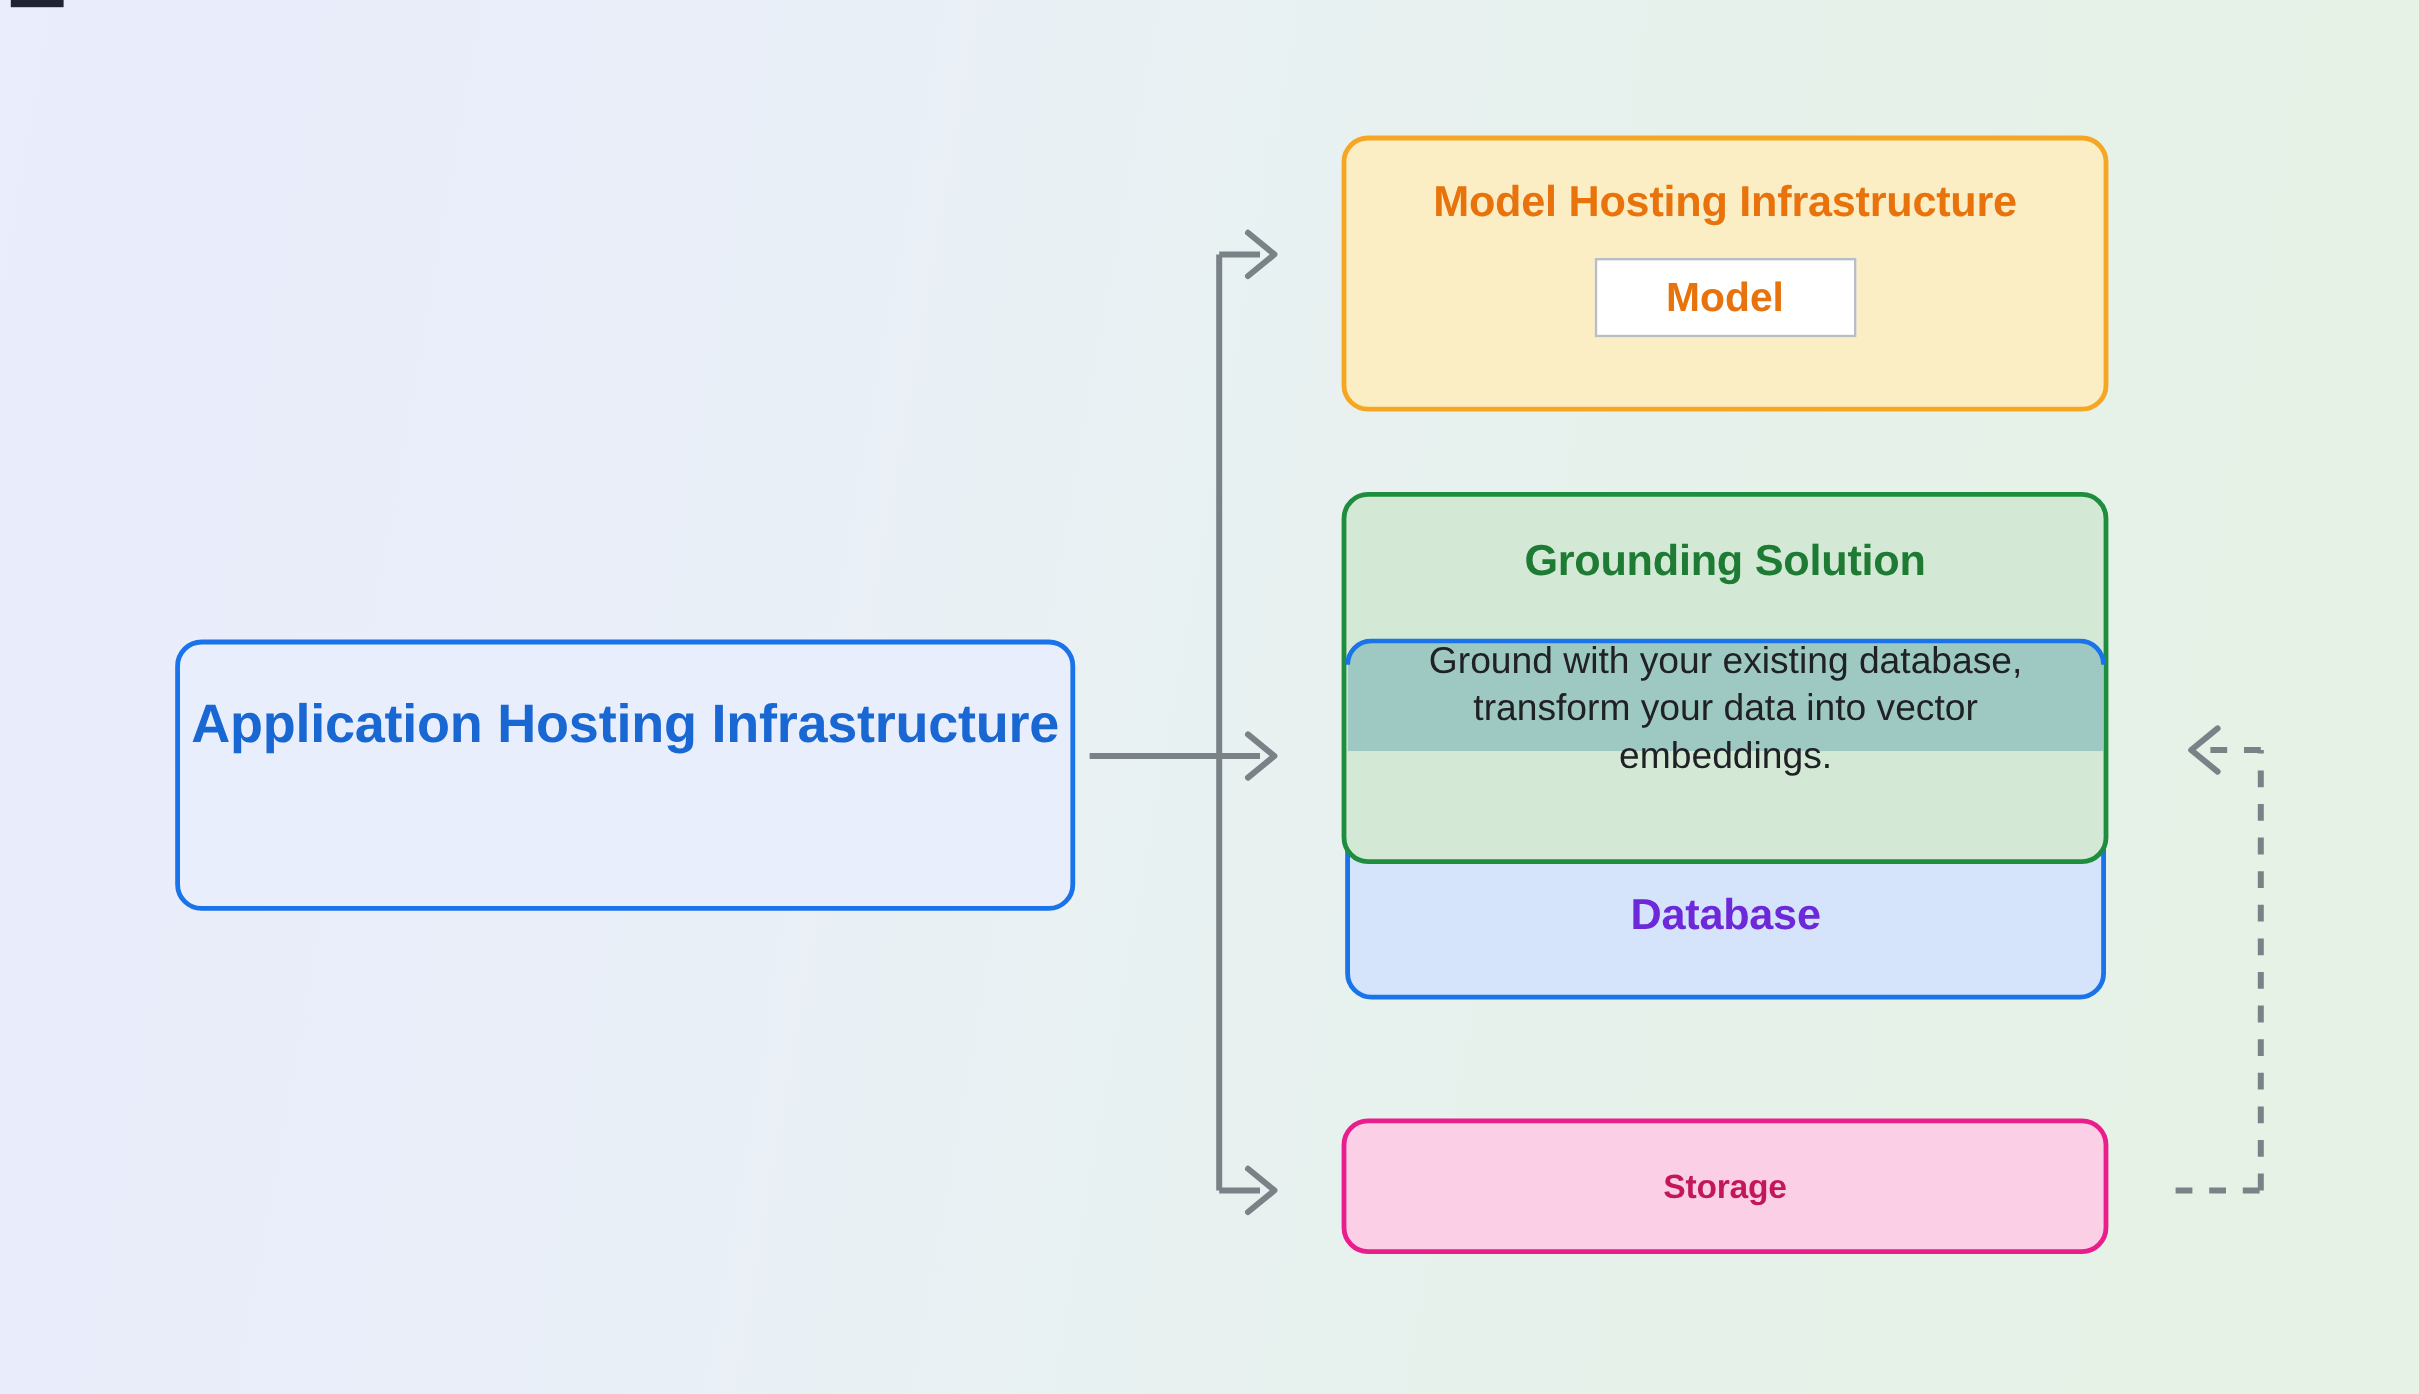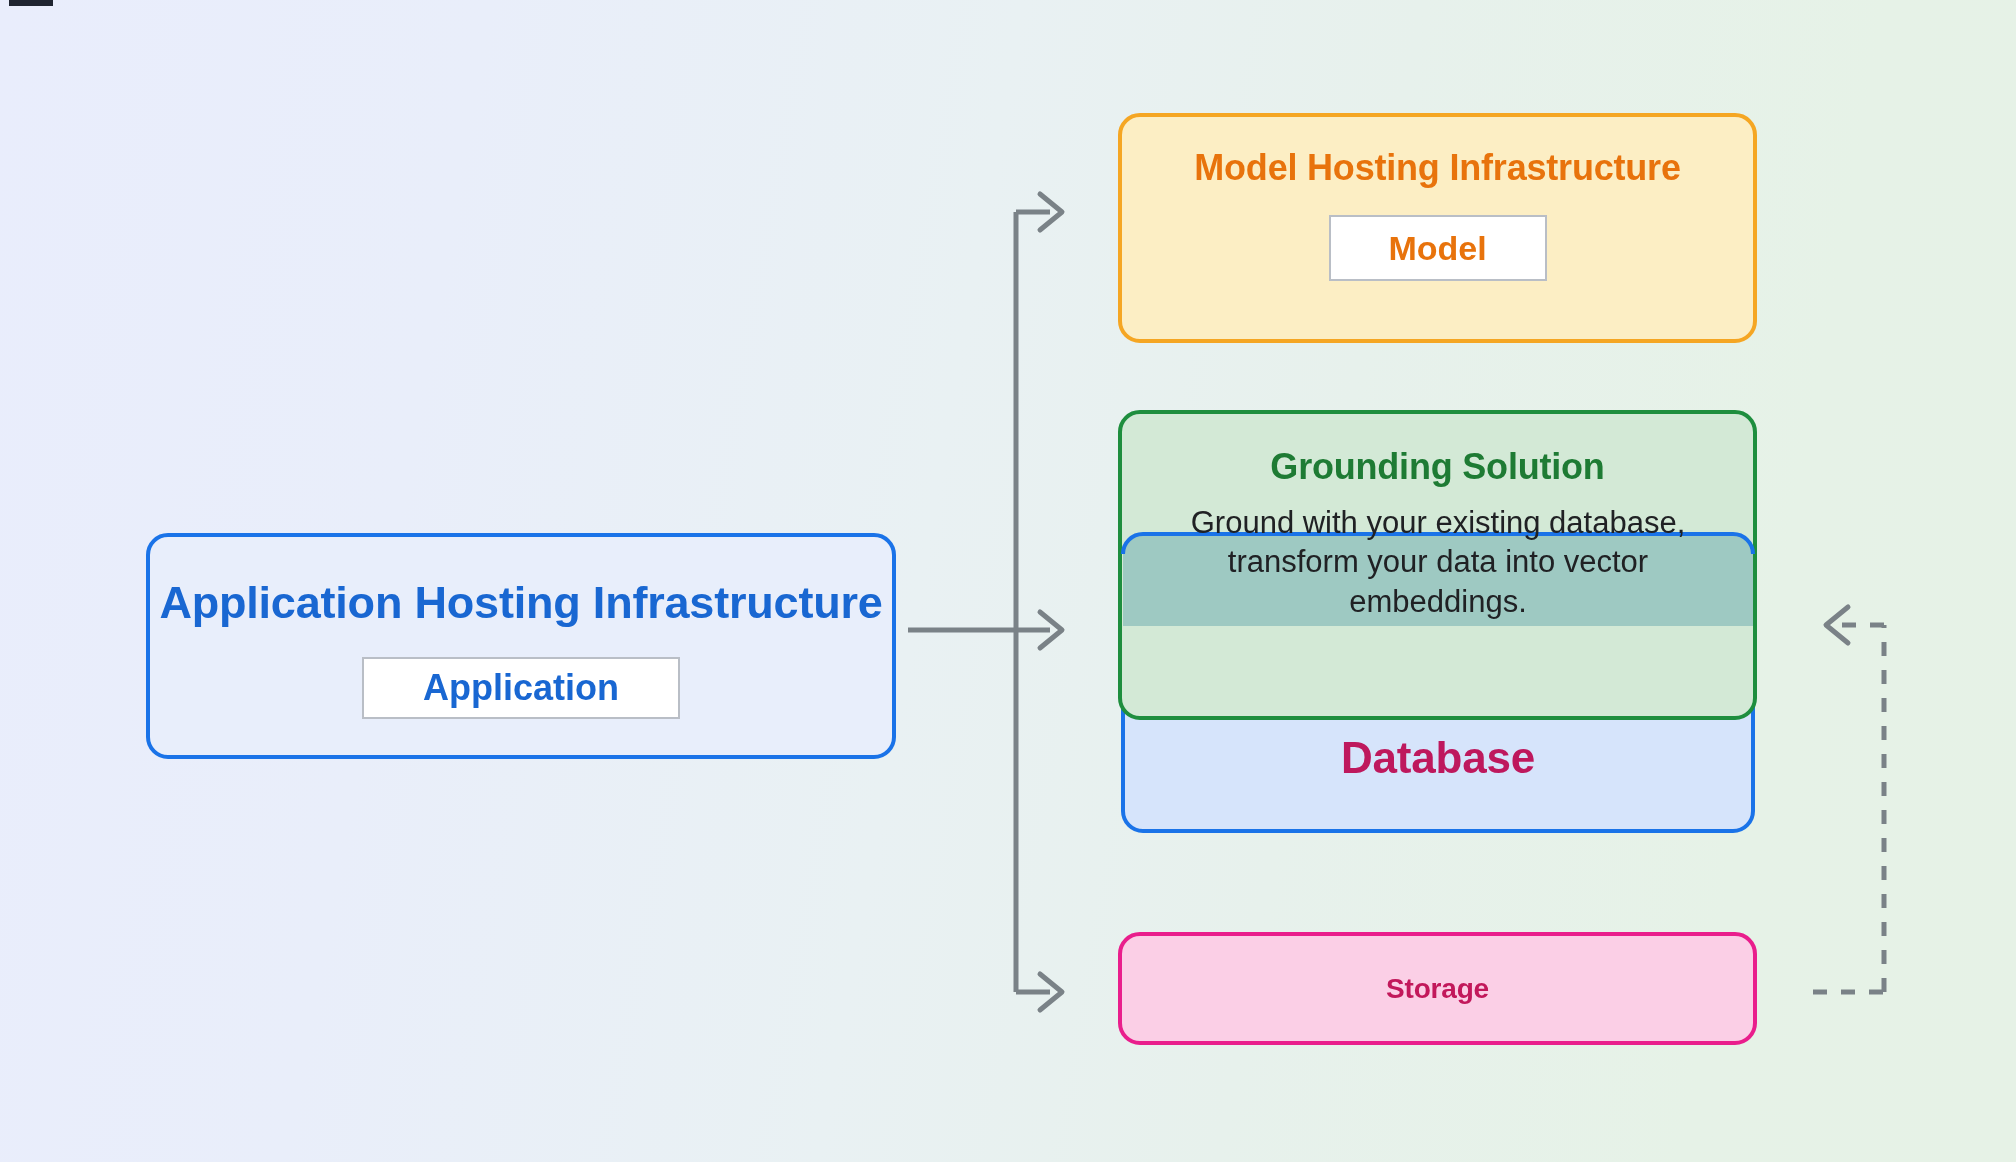--- a/index.html
+++ b/index.html
@@ -111,36 +111,36 @@
   #database {
     left: 1121px; top: 532px;
     width: 634px; height: 301px;
     border: 4px solid #1a73e8;
     border-radius: 22px;
     background: #d6e4fb;
     z-index: 1;
     justify-content: flex-end;
   }
   #database .node-title {
-    color: #be185d;
-    font-size: 44px;
+    color: #6d28d9;
+    font-size: 36px;
     margin-bottom: 46px;
   }
 
   
   #overlap {
     position: absolute;
     left: 1121px; top: 532px;
     width: 634px; height: 94px;
     z-index: 3;
     pointer-events: none;
   }
   #ground-desc {
     position: absolute;
-    left: 1121px; top: 520px;
+    left: 1121px; top: 548px;
     width: 634px; height: 84px;
     z-index: 4;
     display: flex;
     align-items: center;
     justify-content: center;
   }
   #ground-desc .desc-text {
     color: #202124;
     font-size: 31px;
     line-height: 1.28;
@@ -174,21 +174,20 @@
 </style>
 </head>
 <body>
 
 <div id="canvas">
 
   <div class="corner-artifact"></div>
 
   <div class="node" id="app-host">
     <div class="node-title">Application Hosting Infrastructure</div>
-    <div class="chip">Application</div>
   </div>
 
   <div class="node" id="grounding">
     <div class="node-title">Grounding Solution</div>
   </div>
 
   <div class="node" id="model-host">
     <div class="node-title">Model Hosting Infrastructure</div>
     <div class="chip">Model</div>
   </div>

